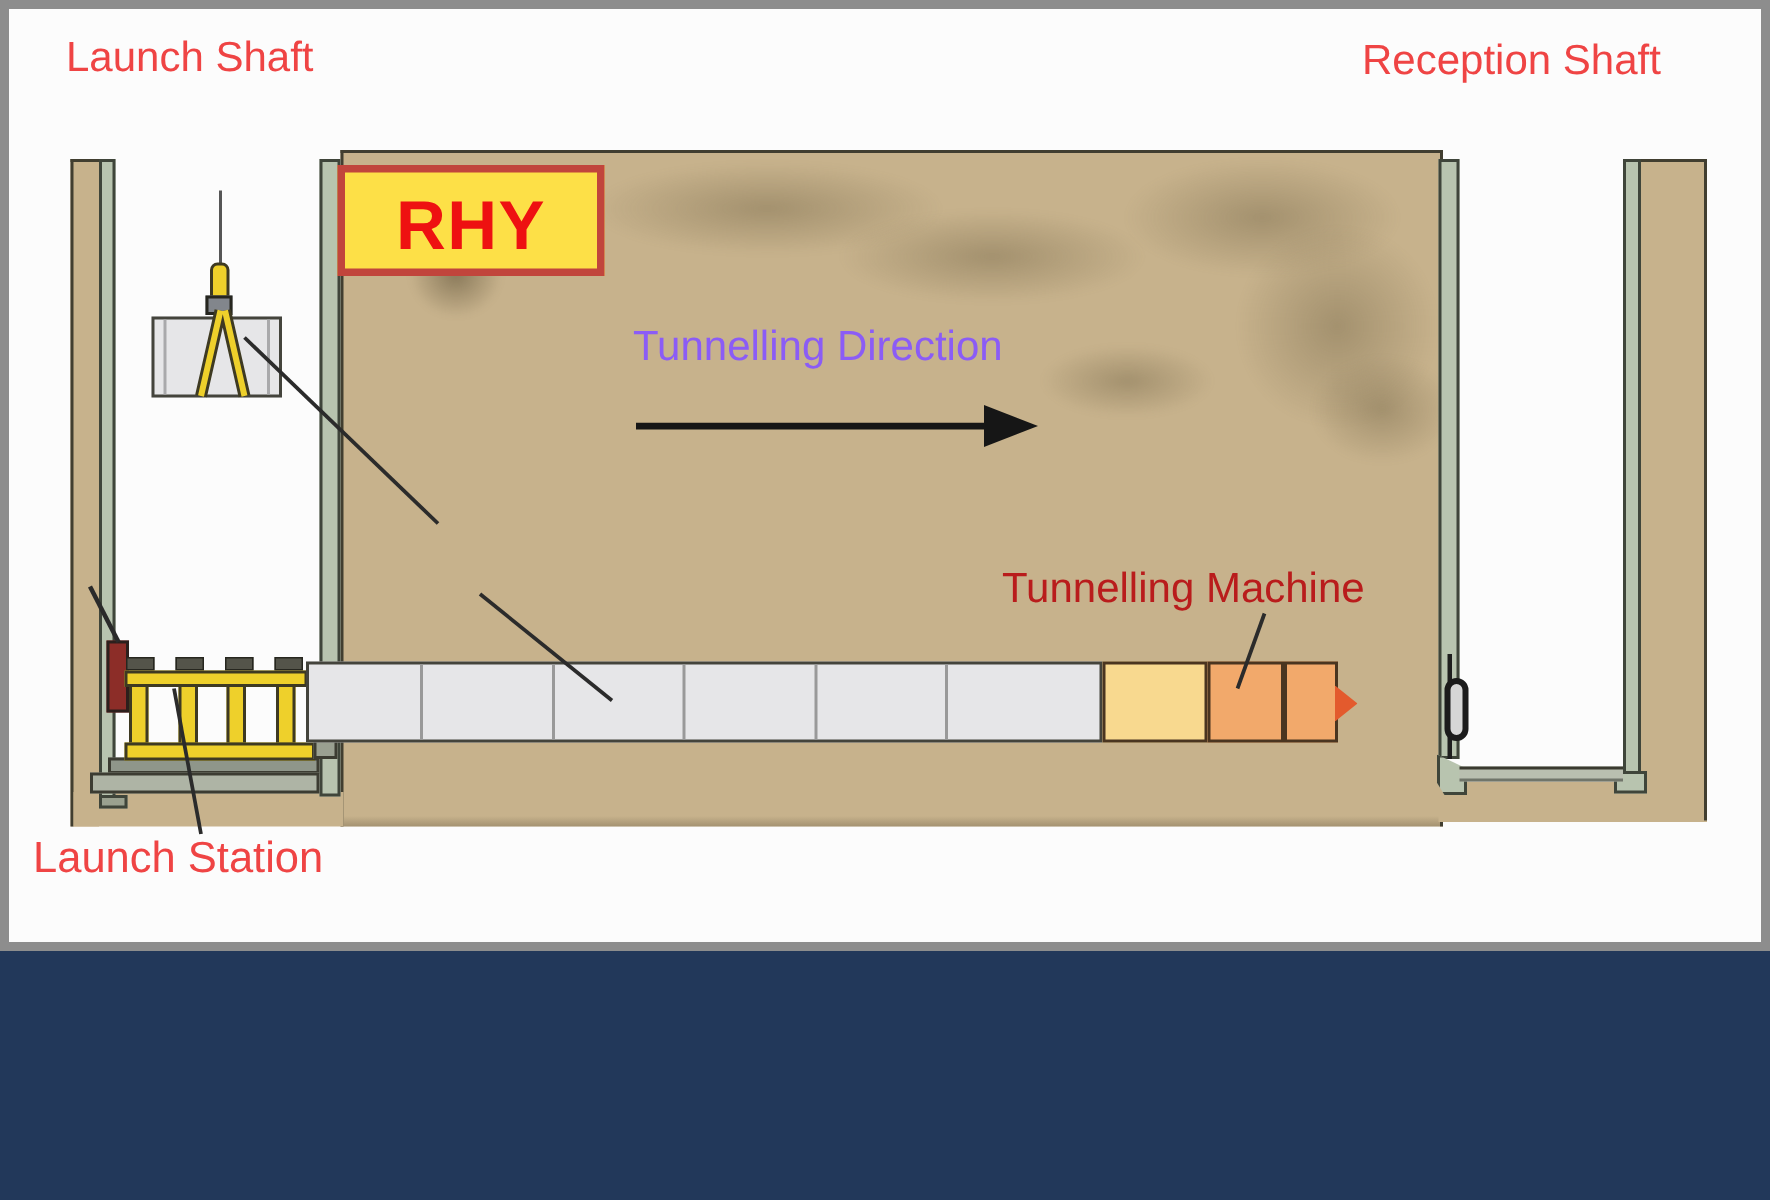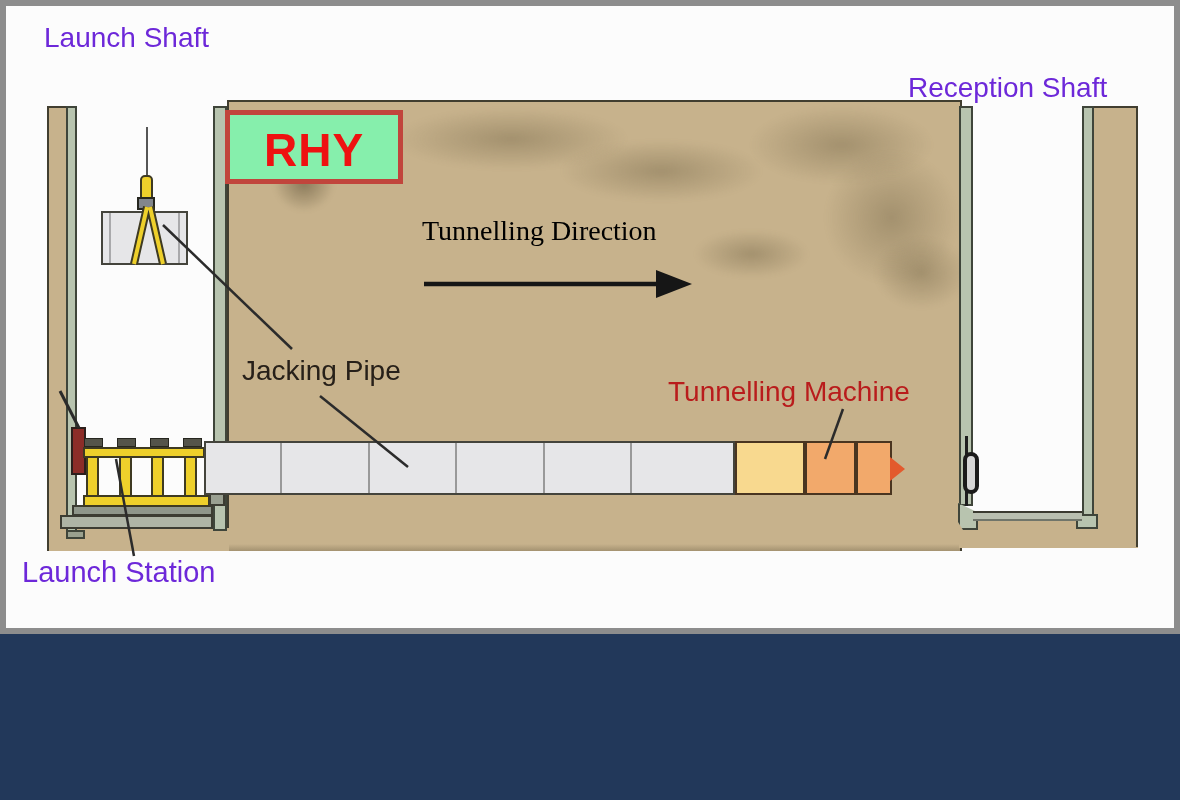--- a/index.html
+++ b/index.html
@@ -70,29 +70,29 @@
   .m-yellow{left:735px;top:441px;width:70px;height:54px;background:#f8d98f;border:2px solid #4a3520;}
   .m-orange1{left:805px;top:441px;width:51px;height:54px;background:#f2a96b;border:2px solid #4a3520;}
   .m-orange2{left:856px;top:441px;width:36px;height:54px;background:#f2a96b;border:2px solid #4a3520;}
   .m-tip{left:890px;top:457px;width:15px;height:24px;background:#e35a2d;clip-path:polygon(0 0,100% 50%,0 100%);}
 
   
   .eye-line{left:965px;top:436px;width:3px;height:70px;background:#1e1e1e;}
   .eye-pill{left:963px;top:452px;width:16px;height:42px;background:#d6d6d6;border:4px solid #1b1b1b;border-radius:8px;}
 
   
-  .rhy-box{left:225px;top:110px;width:178px;height:74px;background:#86efac;border:5px solid #c1453c;
+  .rhy-box{left:225px;top:110px;width:178px;height:74px;background:#fde047;border:5px solid #c1453c;
            display:flex;align-items:center;justify-content:center;}
   .rhy-text{color:#ee1111;font-weight:bold;font-size:46px;letter-spacing:1px;padding-top:5px;}
 
   
-  .lbl{color:#6d28d9;font-size:28px;white-space:nowrap;}
+  .lbl{color:#ef4444;font-size:28px;white-space:nowrap;}
   .lbl-launch{left:44px;top:22px;}
-  .lbl-reception{left:908px;top:24px;margin-top:48px;}
-  .lbl-dir{left:422px;top:215px;color:#000000;font-family:Liberation Serif, serif;}
+  .lbl-reception{left:908px;top:24px;}
+  .lbl-dir{left:422px;top:215px;color:#8b5cf6;}
   .lbl-jpipe{left:242px;top:355px;color:#272019;}
   .lbl-machine{left:668px;top:376px;color:#b91c1c;}
   .lbl-station{left:22px;top:556px;font-size:29px;}
   .lbl-caption{left:456px;top:578px;font-size:29px;padding:0 5px 2px 8px;border-bottom:3px solid #2d2d2d;}
 
   .overlay{left:0;top:0;width:1180px;height:634px;pointer-events:none;}
 </style>
 </head>
 <body>
 
@@ -164,21 +164,20 @@
   <div class="abs eye-line"></div>
   <div class="abs eye-pill"></div>
 
   <div class="abs rhy-box">
     <span class="rhy-text">RHY</span>
   </div>
 
   <div class="abs lbl lbl-launch">Launch Shaft</div>
   <div class="abs lbl lbl-reception">Reception Shaft</div>
   <div class="abs lbl lbl-dir">Tunnelling Direction</div>
-  <div class="abs lbl lbl-jpipe">Jacking Pipe</div>
   <div class="abs lbl lbl-machine">Tunnelling Machine</div>
   <div class="abs lbl lbl-station">Launch Station</div>
 
   <svg class="abs overlay" viewBox="0 0 1180 634">
 
     <path d="M147,207 L134,264 M150,207 L163,264" stroke="#3e3a22" stroke-width="8" fill="none"></path>
     <path d="M147,207 L134,264 M150,207 L163,264" stroke="#eed02b" stroke-width="4" fill="none"></path>
 
     <line x1="60" y1="391" x2="79" y2="428" stroke="#2a2a2a" stroke-width="3"></line>
 

